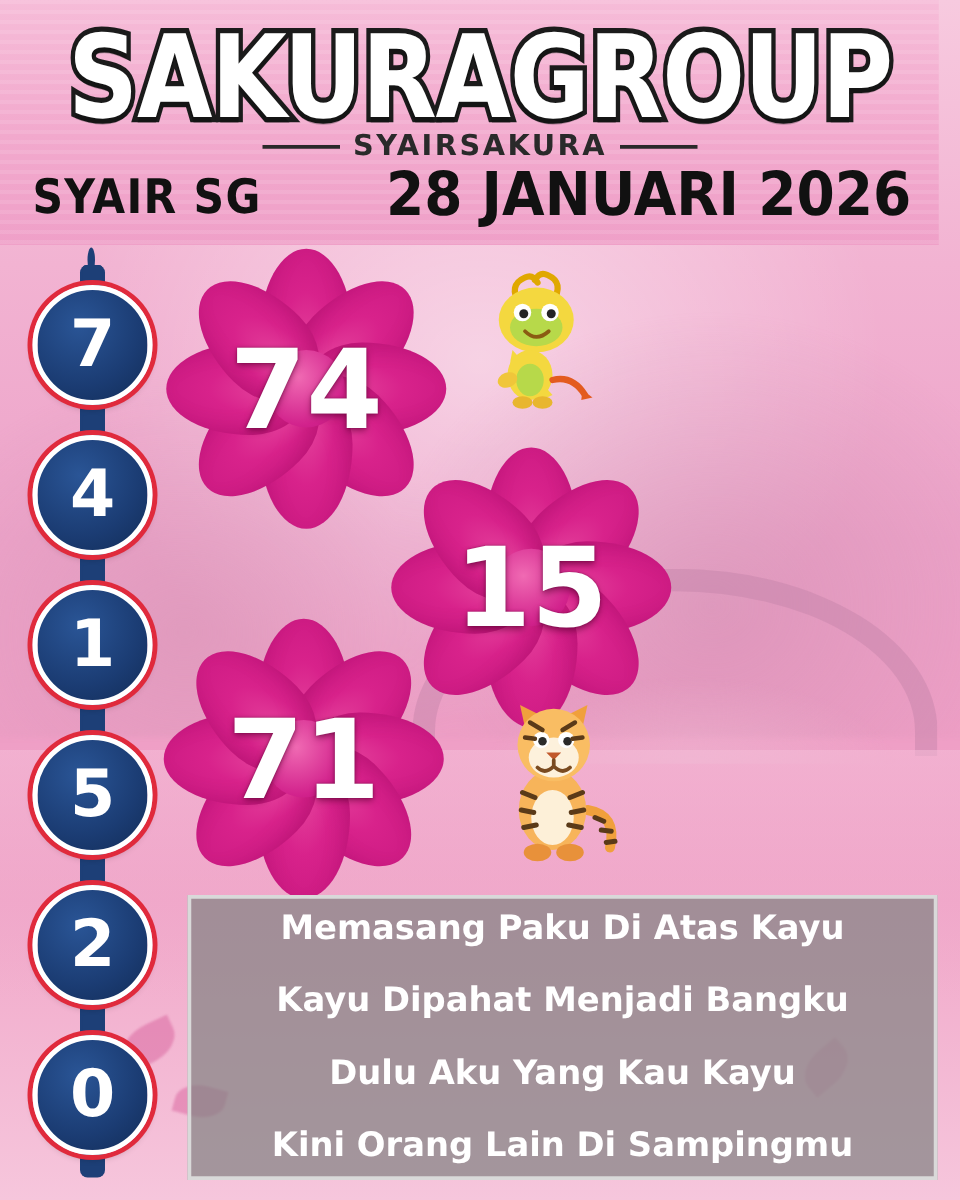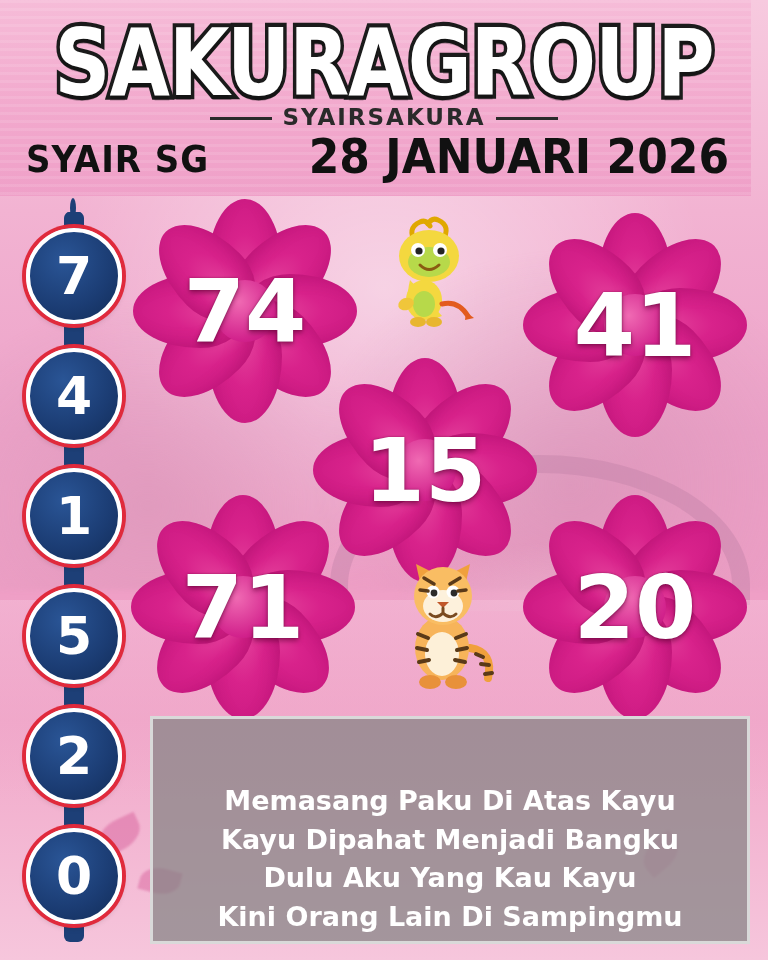--- a/index.html
+++ b/index.html
@@ -281,21 +281,21 @@
     left: 150px;
     top: 716px;
     width: 600px;
     height: 228px;
     background: rgba(132,132,132,0.72);
     border: 3px solid #d9d9d9;
     box-sizing: border-box;
     display: flex;
     flex-direction: column;
     align-items: center;
-    justify-content: flex-end;
+    justify-content: space-between;
     gap: 6px;
     padding: 8px 10px;
   }
   .syair-line {
     font-family: "DejaVu Sans", sans-serif;
     font-weight: 700;
     font-size: 27px;
     color: #ffffff;
     text-align: center;
     line-height: 1.2;
@@ -367,34 +367,20 @@
       <div class="petal" style="transform:rotate(135deg)"></div>
       <div class="petal" style="transform:rotate(180deg)"></div>
       <div class="petal" style="transform:rotate(225deg)"></div>
       <div class="petal" style="transform:rotate(270deg)"></div>
       <div class="petal" style="transform:rotate(315deg)"></div>
     </div>
     <div class="core"></div>
     <div class="num">74</div>
   </div>
 
-  <div class="flower f-tr">
-    <div class="petals">
-      <div class="petal" style="transform:rotate(0deg)"></div>
-      <div class="petal" style="transform:rotate(45deg)"></div>
-      <div class="petal" style="transform:rotate(90deg)"></div>
-      <div class="petal" style="transform:rotate(135deg)"></div>
-      <div class="petal" style="transform:rotate(180deg)"></div>
-      <div class="petal" style="transform:rotate(225deg)"></div>
-      <div class="petal" style="transform:rotate(270deg)"></div>
-      <div class="petal" style="transform:rotate(315deg)"></div>
-    </div>
-    <div class="core"></div>
-    <div class="num">41</div>
-  </div>
 
   <div class="flower f-mid">
     <div class="petals">
       <div class="petal" style="transform:rotate(0deg)"></div>
       <div class="petal" style="transform:rotate(45deg)"></div>
       <div class="petal" style="transform:rotate(90deg)"></div>
       <div class="petal" style="transform:rotate(135deg)"></div>
       <div class="petal" style="transform:rotate(180deg)"></div>
       <div class="petal" style="transform:rotate(225deg)"></div>
       <div class="petal" style="transform:rotate(270deg)"></div>
@@ -412,34 +398,20 @@
       <div class="petal" style="transform:rotate(135deg)"></div>
       <div class="petal" style="transform:rotate(180deg)"></div>
       <div class="petal" style="transform:rotate(225deg)"></div>
       <div class="petal" style="transform:rotate(270deg)"></div>
       <div class="petal" style="transform:rotate(315deg)"></div>
     </div>
     <div class="core"></div>
     <div class="num">71</div>
   </div>
 
-  <div class="flower f-br">
-    <div class="petals">
-      <div class="petal" style="transform:rotate(0deg)"></div>
-      <div class="petal" style="transform:rotate(45deg)"></div>
-      <div class="petal" style="transform:rotate(90deg)"></div>
-      <div class="petal" style="transform:rotate(135deg)"></div>
-      <div class="petal" style="transform:rotate(180deg)"></div>
-      <div class="petal" style="transform:rotate(225deg)"></div>
-      <div class="petal" style="transform:rotate(270deg)"></div>
-      <div class="petal" style="transform:rotate(315deg)"></div>
-    </div>
-    <div class="core"></div>
-    <div class="num">20</div>
-  </div>
 
   <div class="mascot dragon">
     <svg viewBox="0 0 108 120" width="108" height="120">
       <g>
         <path d="M36 36 q-10 -16 4 -22 q6 -3 10 4" fill="none" stroke="#e0a800" stroke-width="5" stroke-linecap="round"></path>
         <path d="M62 34 q10 -16 -4 -22 q-6 -3 -10 4" fill="none" stroke="#e0a800" stroke-width="5" stroke-linecap="round"></path>
         <ellipse cx="49" cy="48" rx="30" ry="26" fill="#f4d83f"></ellipse>
         <ellipse cx="49" cy="54" rx="21" ry="15" fill="#b7d94a"></ellipse>
         <circle cx="38" cy="42" r="7" fill="#ffffff"></circle>
         <circle cx="60" cy="42" r="7" fill="#ffffff"></circle>

